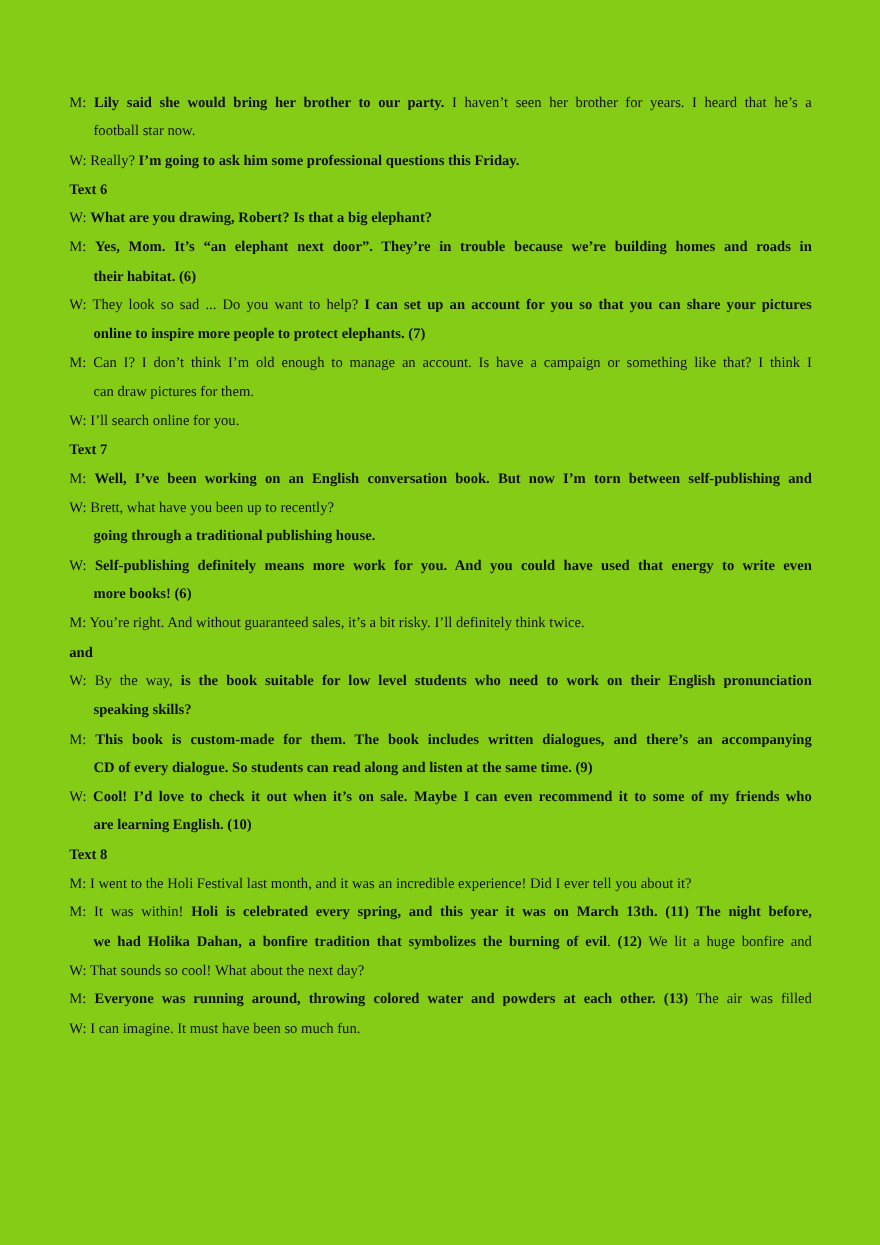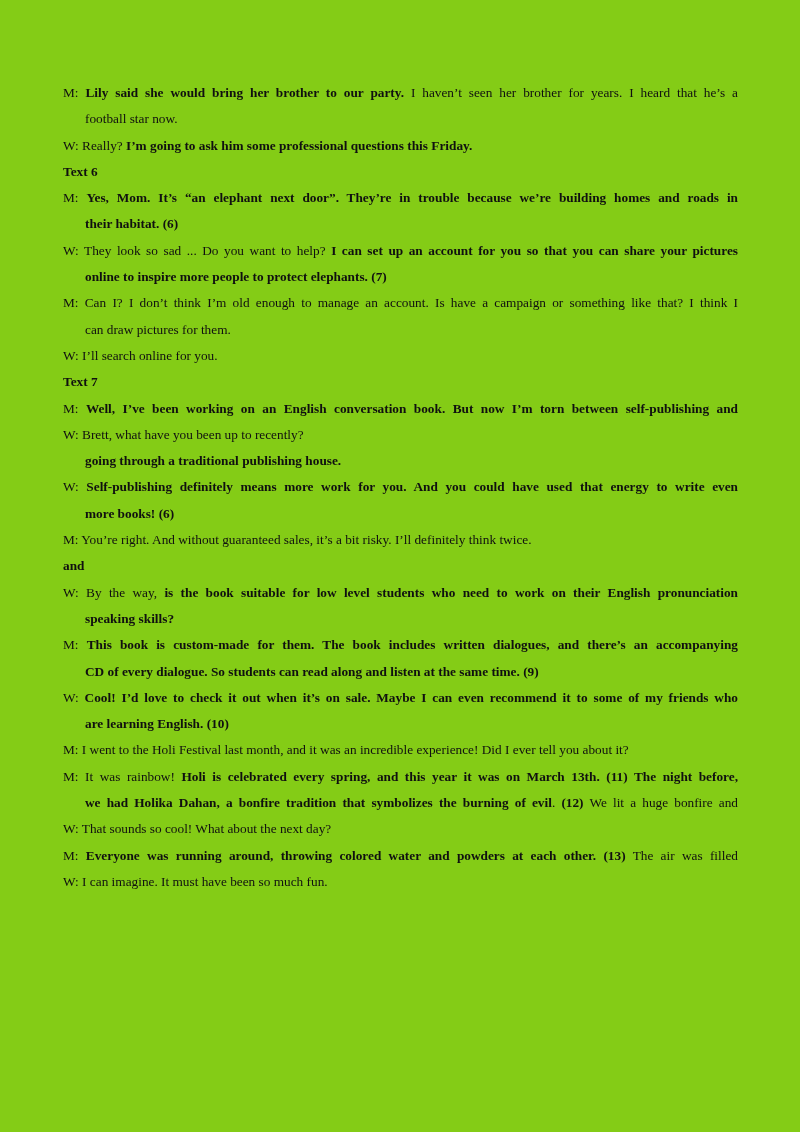--- a/index.html
+++ b/index.html
@@ -33,20 +33,21 @@
 </style>
 </head>
 <body>
 
 <div class="page">
   <div class="transcript" id="transcript">
       <div class="line jst"><span class="seg-r">M: </span><span class="seg-b">Lily said she would bring her brother to our party.</span><span class="seg-r"> I haven’t seen her brother for years. I heard that he’s a</span></div>
       <div class="line ind"><span class="seg-r">football star now.</span></div>
       <div class="line"><span class="seg-r">W: Really? </span><span class="seg-b">I’m going to ask him some professional questions this Friday.</span></div>
       <div class="line"><span class="seg-b">Text 6</span></div>
+      <div class="line"><span class="seg-r">W: </span><span class="seg-b">What are you drawing, Robert? Is that a big elephant?</span></div>
       <div class="line jst"><span class="seg-r">M: </span><span class="seg-b">Yes, Mom. It’s “an elephant next door”. They’re in trouble because we’re building homes and roads in</span></div>
       <div class="line ind"><span class="seg-b">their habitat. (6)</span></div>
       <div class="line jst"><span class="seg-r">W: They look so sad ... Do you want to help? </span><span class="seg-b">I can set up an account for you so that you can share your pictures</span></div>
       <div class="line ind"><span class="seg-b">online to inspire more people to protect elephants. (7)</span></div>
       <div class="line jst"><span class="seg-r">M: Can I? I don’t think I’m old enough to manage an account. Is have a campaign or something like that? I think I</span></div>
       <div class="line ind"><span class="seg-r">can draw pictures for them.</span></div>
       <div class="line"><span class="seg-r">W: I’ll search online for you.</span></div>
       <div class="line"><span class="seg-b">Text 7</span></div>
       <div class="line jst"><span class="seg-r">M: </span><span class="seg-b">Well, I’ve been working on an English conversation book. But now I’m torn between self-publishing and</span></div>
       <div class="line"><span class="seg-r">W: Brett, what have you been up to recently?</span></div>
@@ -54,20 +55,21 @@
       <div class="line jst"><span class="seg-r">W: </span><span class="seg-b">Self-publishing definitely means more work for you. And you could have used that energy to write even</span></div>
       <div class="line ind"><span class="seg-b">more books! (6)</span></div>
       <div class="line"><span class="seg-r">M: You’re right. And without guaranteed sales, it’s a bit risky. I’ll definitely think twice.</span></div>
       <div class="line"><span class="seg-b">and</span></div>
       <div class="line jst"><span class="seg-r">W: By the way, </span><span class="seg-b">is the book suitable for low level students who need to work on their English pronunciation</span></div>
       <div class="line ind"><span class="seg-b">speaking skills?</span></div>
       <div class="line jst"><span class="seg-r">M: </span><span class="seg-b">This book is custom-made for them. The book includes written dialogues, and there’s an accompanying</span></div>
       <div class="line ind"><span class="seg-b">CD of every dialogue. So students can read along and listen at the same time. (9)</span></div>
       <div class="line jst"><span class="seg-r">W: </span><span class="seg-b">Cool! I’d love to check it out when it’s on sale. Maybe I can even recommend it to some of my friends who</span></div>
       <div class="line ind"><span class="seg-b">are learning English. (10)</span></div>
+      <div class="line"><span class="seg-b">Text 8</span></div>
       <div class="line"><span class="seg-r">M: I went to the Holi Festival last month, and it was an incredible experience! Did I ever tell you about it?</span></div>
-      <div class="line jst"><span class="seg-r">M: It was rainbow! </span><span class="seg-b">Holi is celebrated every spring, and this year it was on March 13th. (11) The night before,</span></div>
+      <div class="line jst"><span class="seg-r">M: It was within! </span><span class="seg-b">Holi is celebrated every spring, and this year it was on March 13th. (11) The night before,</span></div>
       <div class="line ind jst"><span class="seg-b">we had Holika Dahan, a bonfire tradition that symbolizes the burning of evil</span><span class="seg-r">. </span><span class="seg-b">(12)</span><span class="seg-r"> We lit a huge bonfire and</span></div>
       <div class="line"><span class="seg-r">W: That sounds so cool! What about the next day?</span></div>
       <div class="line jst"><span class="seg-r">M: </span><span class="seg-b">Everyone was running around, throwing colored water and powders at each other. (13)</span><span class="seg-r"> The air was filled</span></div>
       <div class="line"><span class="seg-r">W: I can imagine. It must have been so much fun.</span></div>
     </div>
 </div>
 
 </body></html>

